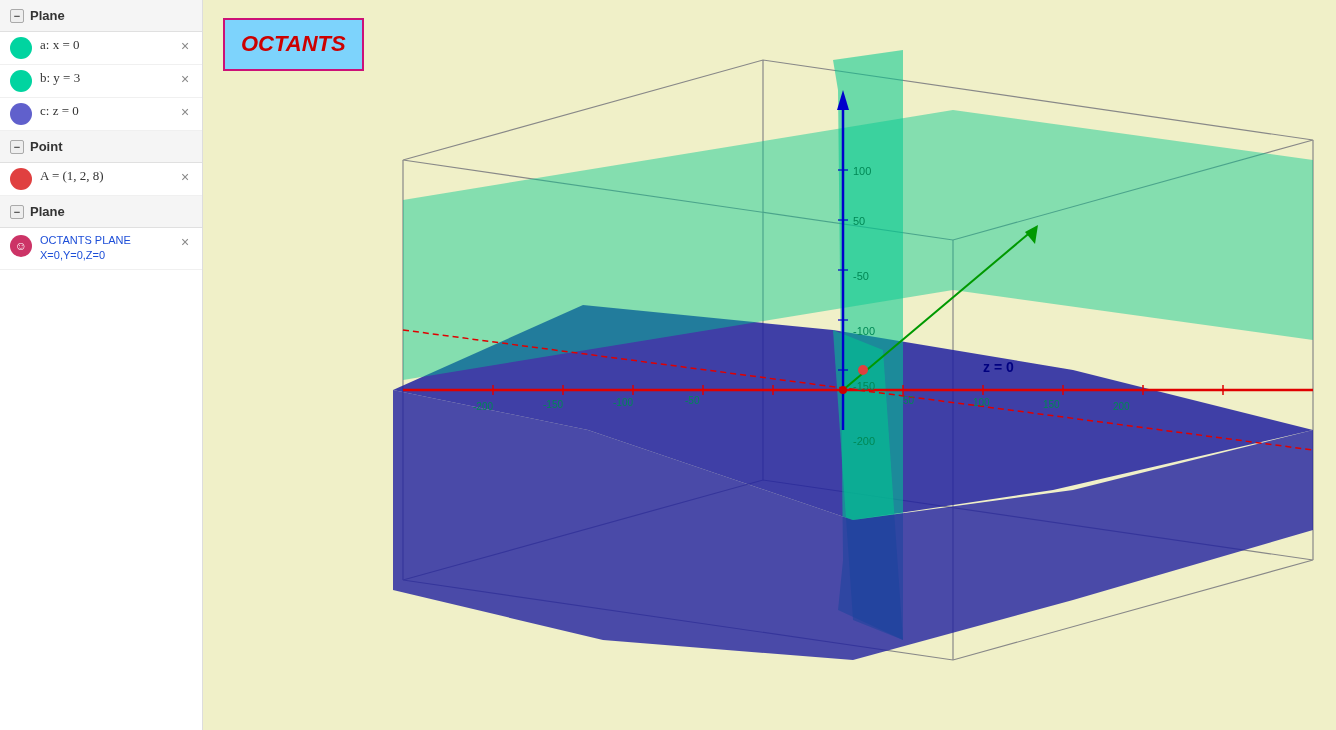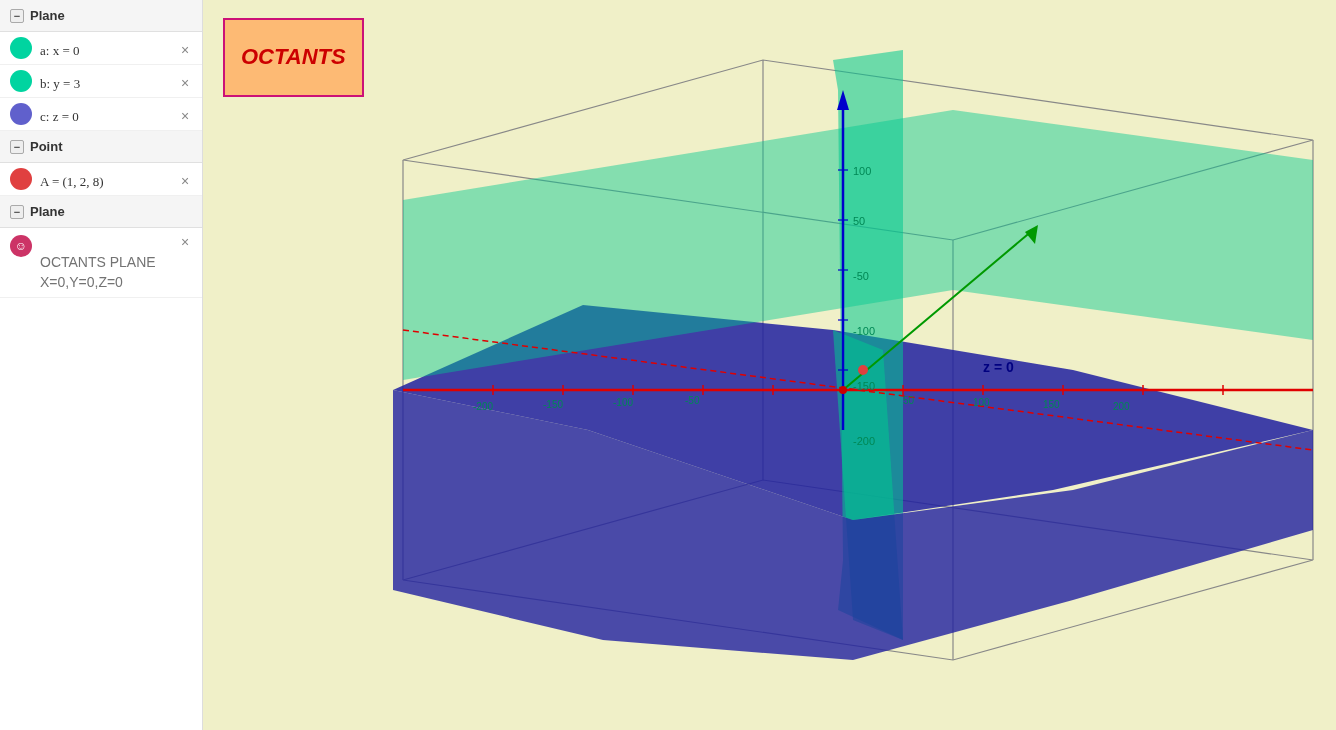--- a/index.html
+++ b/index.html
@@ -46,21 +46,21 @@
       font-size: 11px;
       color: #555;
       border: 1px solid #aaa;
       border-radius: 2px;
       background: #eee;
       flex-shrink: 0;
     }
 
     .section-item {
       display: flex;
-      align-items: flex-end;
+      align-items: flex-start;
       padding: 5px 8px 5px 10px;
       border-bottom: 1px solid #f0f0f0;
       gap: 8px;
       position: relative;
     }
 
     .color-circle {
       width: 22px;
       height: 22px;
       border-radius: 50%;
@@ -100,43 +100,42 @@
       background: #e0e0e0;
       display: flex;
       align-items: center;
       justify-content: center;
       font-size: 12px;
       flex-shrink: 0;
       margin-top: 2px;
     }
 
     .text-content {
-      font-size: 14px;
-      color: #737373;
+      font-size: 11px;
+      color: #1d4ed8;
       flex: 1;
       line-height: 1.4;
-      margin-top: 20px;
     }
 
     
     #main {
       flex: 1;
       background: #f0f0c8;
       position: relative;
       overflow: hidden;
     }
 
     
     .annotation-box {
       position: absolute;
       top: 18px;
       left: 20px;
-      background: #fdba74;
+      background: #7dd3fc;
       border: 2px solid #cc1177;
-      padding: 23px 16px;
+      padding: 10px 16px;
       z-index: 10;
     }
 
     .annotation-title {
       font-size: 22px;
       font-style: italic;
       font-weight: bold;
       color: #cc0000;
       line-height: 1.3;
     }

